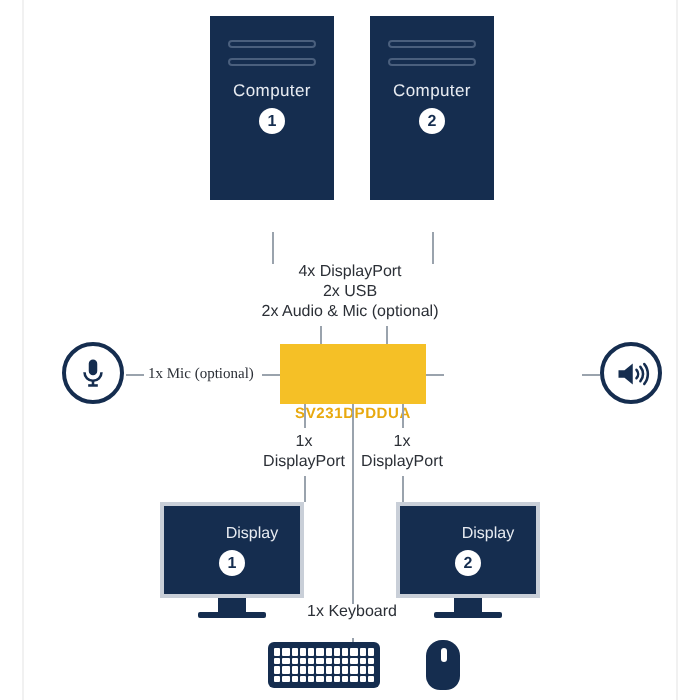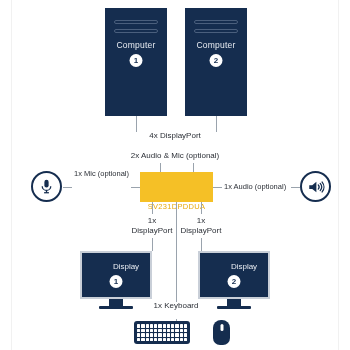--- a/index.html
+++ b/index.html
@@ -36,21 +36,21 @@
     position: absolute;
     height: 1px;
     background: #9aa3ad;
   }
 
   
   .tower {
     position: absolute;
     background: #152d4f;
     width: 62px;
-    height: 108px;
+    height: 92px;
   }
   .tower .bay {
     position: absolute;
     left: 9px;
     width: 44px;
     height: 4px;
     border: 1px solid #4a5f7d;
     border-radius: 2px;
     box-sizing: border-box;
   }
@@ -107,21 +107,21 @@
     width: 73px;
     height: 30px;
     background: #f5c026;
     display: flex;
     align-items: center;
     justify-content: center;
   }
   .kvm span {
     color: #e8a90f;
     font-size: 7.5px;
-    font-weight: normal;
+    font-weight: bold;
     letter-spacing: .3px;
     margin-top: 38px;
   }
 
   
   .circ-icon {
     position: absolute;
     width: 31px;
     height: 31px;
     border-radius: 50%;
@@ -228,43 +228,43 @@
     <div class="bay bay1"></div>
     <div class="bay bay2"></div>
     <div class="t-label">Computer</div>
     <div class="num-badge">2</div>
   </div>
 
   <div class="vline" style="left:136px; top:116px; height:16px;"></div>
   <div class="vline" style="left:216px; top:116px; height:16px;"></div>
 
   <div class="center-text" style="left:0; top:131px; width:350px;">4x DisplayPort</div>
+  <div class="center-text" style="left:0; top:141px; width:350px;">2x USB</div>
   <div class="center-text" style="left:0; top:151px; width:350px;">2x Audio &amp; Mic (optional)</div>
 
   <div class="vline" style="left:160px; top:163px; height:9px;"></div>
   <div class="vline" style="left:193px; top:163px; height:9px;"></div>
 
   <div class="circ-icon" style="left:31px; top:171px;">
     <svg width="17" height="17" viewBox="0 0 24 24" aria-hidden="true">
       <rect x="9" y="2.5" width="6" height="11" rx="3" fill="#152d4f"></rect>
       <path d="M6 11.5a6 6 0 0 0 12 0" fill="none" stroke="#152d4f" stroke-width="1.8"></path>
       <line x1="12" y1="17.5" x2="12" y2="20.8" stroke="#152d4f" stroke-width="1.8"></line>
       <line x1="8.6" y1="20.8" x2="15.4" y2="20.8" stroke="#152d4f" stroke-width="1.8"></line>
     </svg>
   </div>
   <div class="hline" style="left:63px; top:187px; width:9px;"></div>
-  <div class="small-text" style="left:74px; top:169px;">1x Mic (optional)</div>
+  <div class="small-text" style="left:74px; top:182px;font-family:Liberation Serif, serif;">1x Mic (optional)</div>
   <div class="hline" style="left:131px; top:187px; width:9px;"></div>
 
   <div class="kvm">
     <span>SV231DPDDUA</span>
   </div>
 
   <div class="hline" style="left:213px; top:187px; width:9px;"></div>
-  <div class="small-text" style="left:224px; top:182px;">1x Audio (optional)</div>
   <div class="hline" style="left:291px; top:187px; width:9px;"></div>
   <div class="circ-icon" style="left:300px; top:171px;">
     <svg width="18" height="18" viewBox="0 0 24 24" aria-hidden="true">
       <path d="M3 9.5h4L12.5 5v14L7 14.5H3z" fill="#152d4f"></path>
       <path d="M15 9.2a4.2 4.2 0 0 1 0 5.6" fill="none" stroke="#152d4f" stroke-width="1.7" stroke-linecap="round"></path>
       <path d="M17.6 7.2a7.4 7.4 0 0 1 0 9.6" fill="none" stroke="#152d4f" stroke-width="1.7" stroke-linecap="round"></path>
       <path d="M20.2 5.4a10.4 10.4 0 0 1 0 13.2" fill="none" stroke="#152d4f" stroke-width="1.7" stroke-linecap="round"></path>
     </svg>
   </div>
 

